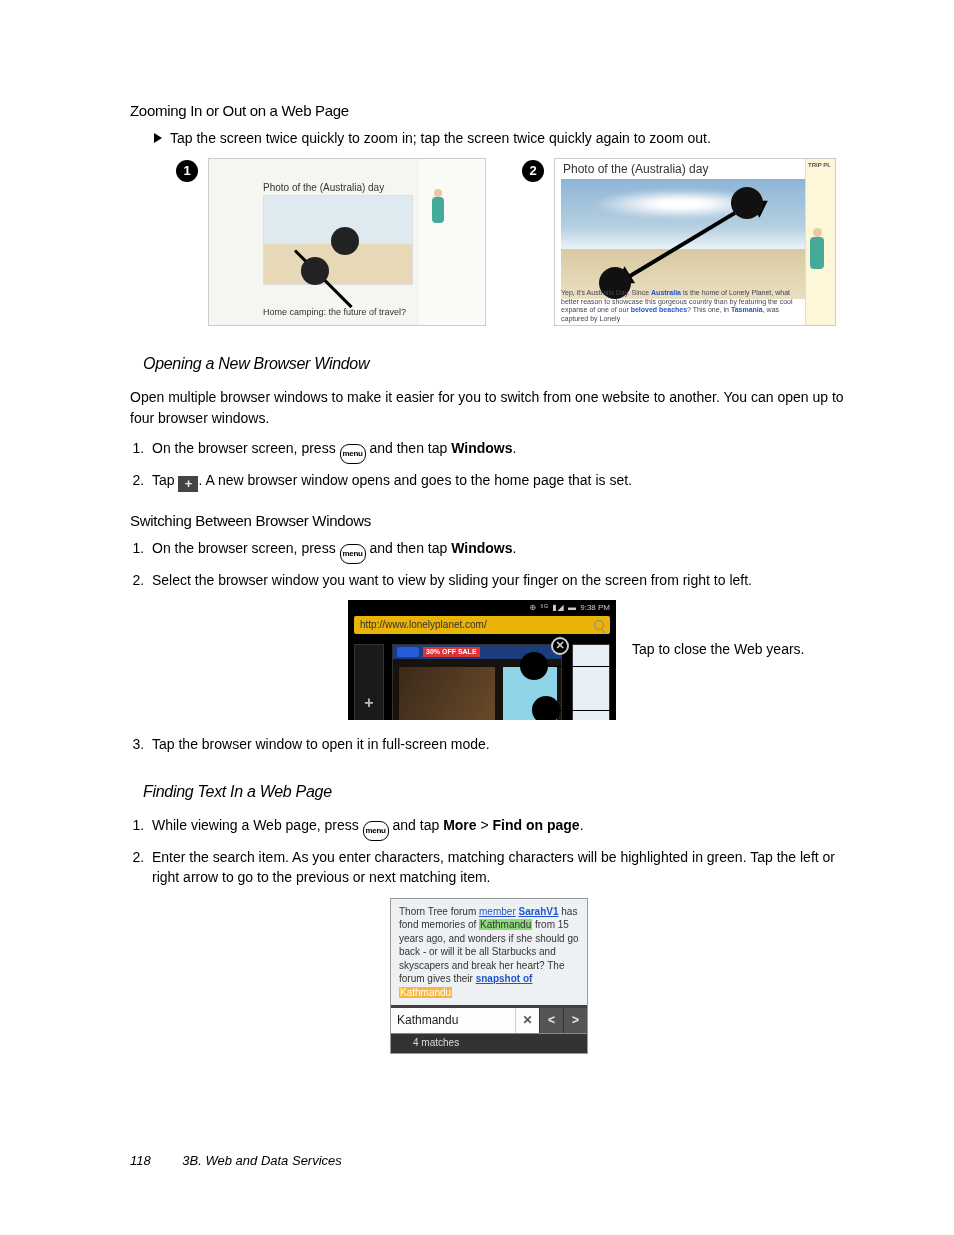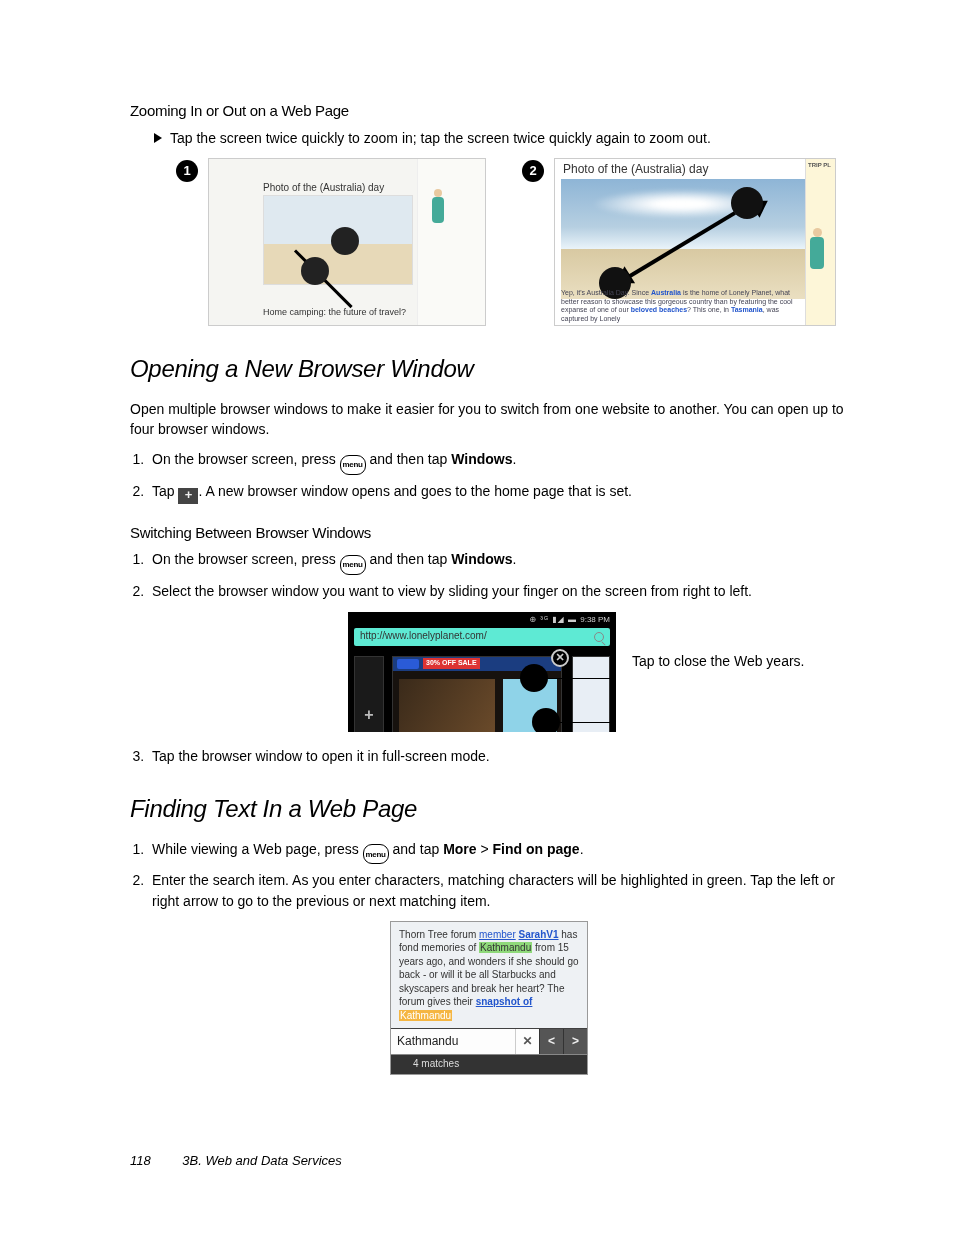--- a/index.html
+++ b/index.html
@@ -18,23 +18,23 @@
     font-family: "Helvetica Neue", Arial, sans-serif;
     font-weight: 400;
     letter-spacing: -0.3px;
     margin-bottom: 6px;
     font-size: 15px;
   }
   .sec-title-italic {
     font-family: "Helvetica Neue", Arial, sans-serif;
     font-style: italic;
     font-weight: 400;
-    font-size: 24px;
+    font-size: 16px;
     letter-spacing: -0.3px;
-    margin: 26px 0 12px 0;
+    margin: 26px 0 12px 13px;
   }
   .body-p {
     margin-bottom: 6px;
   }
   .indent-block { margin-left: 24px; }
   .indent-block2 { margin-left: 24px; }
   .bullet-row { display:flex; align-items:flex-start; margin-bottom:4px; }
   .bullet-row .tri {
     width: 0; height: 0;
     border-top: 5px solid transparent;
@@ -167,21 +167,21 @@
   .fig3-box {
     width: 268px; height: 120px; background:#000;
     position:relative; overflow:hidden;
     font-size:9px; color:#ddd;
   }
   .fig3-box .status {
     position:absolute; top:2px; right:6px; font-size:8px; color:#ccc;
   }
   .fig3-box .urlbar {
     position:absolute; top:16px; left:6px; right:6px; height:18px;
-    background:#5eead4; color:#333; border-radius:2px;
+    background:#eab308; color:#333; border-radius:2px;
     display:flex; align-items:center; padding:0 6px; font-size:10px;
   }
   .fig3-box .urlbar .mag {
     margin-left:auto; width:10px;height:10px;border:1.5px solid #888;border-radius:50%;
     position:relative;
   }
   .fig3-box .urlbar .mag::after{content:"";position:absolute;right:-3px;bottom:-3px;width:5px;height:0;border-top:1.5px solid #888;transform:rotate(45deg);}
   .fig3-box .tile {
     position:absolute; background:#1a1a1a; border:1px solid #333;
   }
@@ -234,21 +234,21 @@
   .fig3-annot { font-size:14px; color:#000; line-height:1.35; }
   .fig3-annot .a1 { margin-top:40px; margin-bottom:24px; }
 
   
   .fig4-box {
     width:198px; margin: 10px 0 0 260px;
     border:1px solid #999; background:#fff;
     font-size:10px; color:#333;
   }
   .fig4-box .textarea {
-    padding:6px 8px; line-height:1.35; background:#eef1f4; border-bottom:1px solid #404040;
+    padding:6px 8px; line-height:1.35; background:#eef1f4; border-bottom:3px solid #404040;
     font-size:10px;
   }
   .fig4-box .textarea .lnk { color:#2255cc; text-decoration:underline;}
   .fig4-box .textarea .lnk.b { font-weight:bold;}
   .fig4-box .textarea .hl { background:#8fd97a; padding:0 1px;}
   .fig4-box .textarea .hl2 { background:#f5b642; color:#fff; padding:0 1px;}
   .fig4-box .searchrow {
     display:flex; align-items:center; height:26px; background:#fdfdfd;
     border-bottom:1px solid #888;
   }

